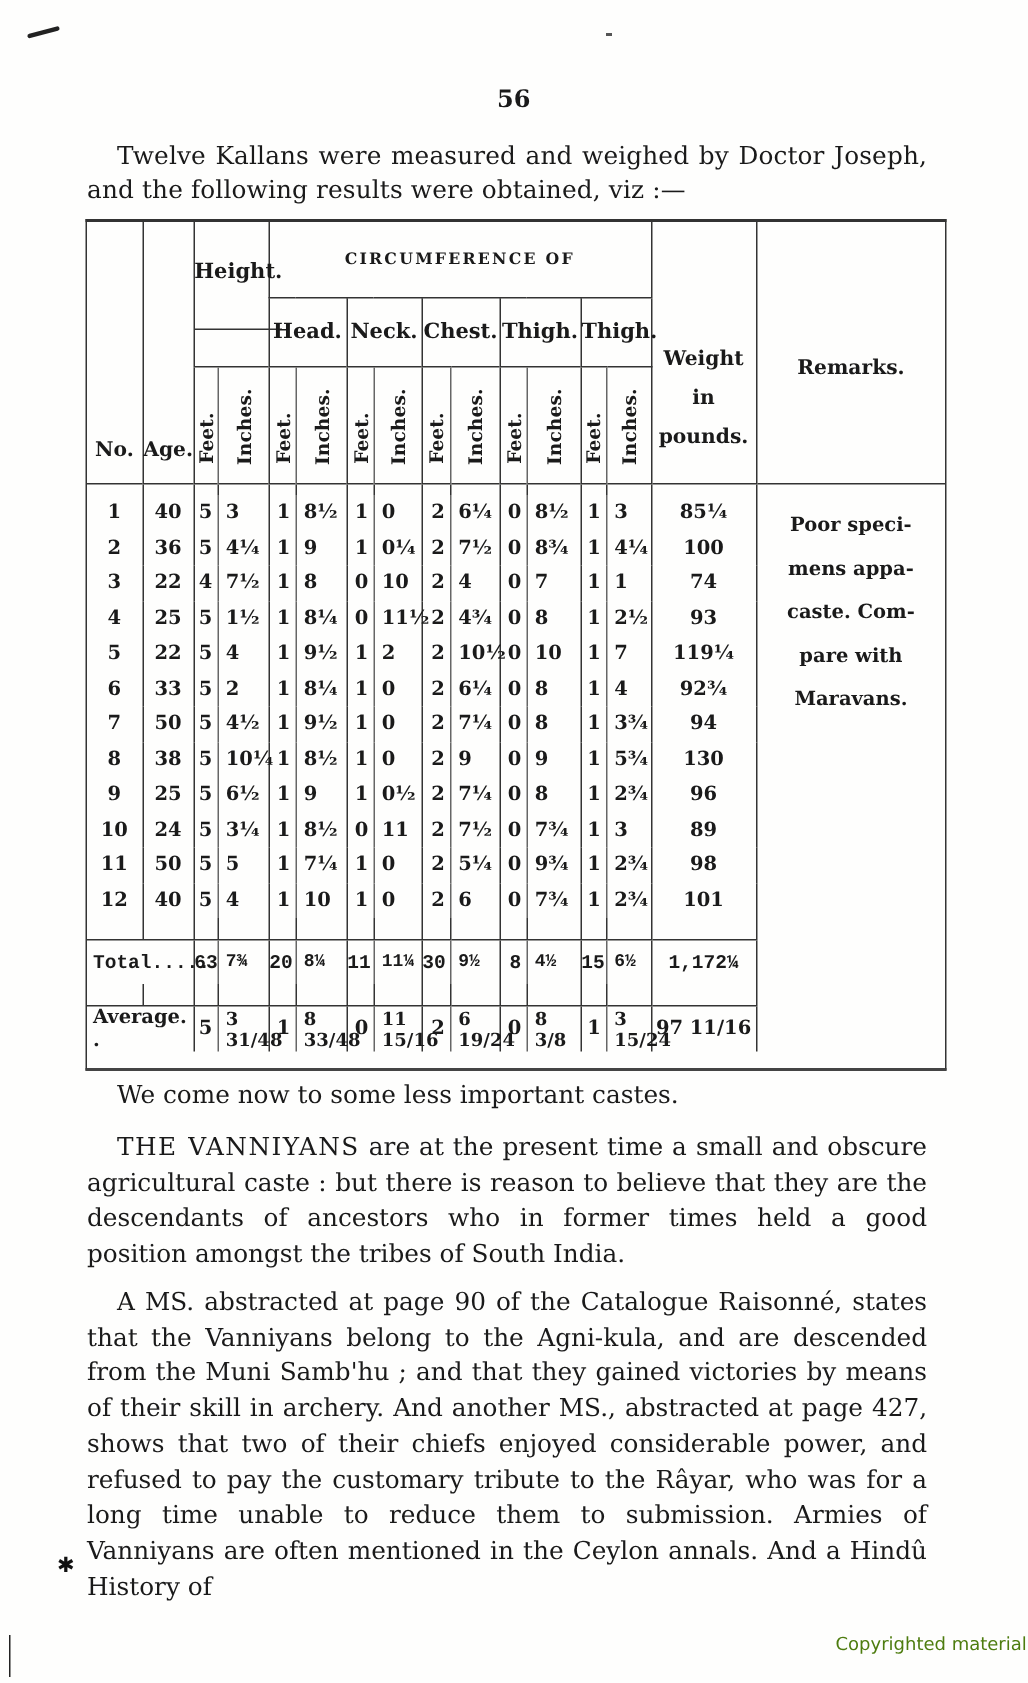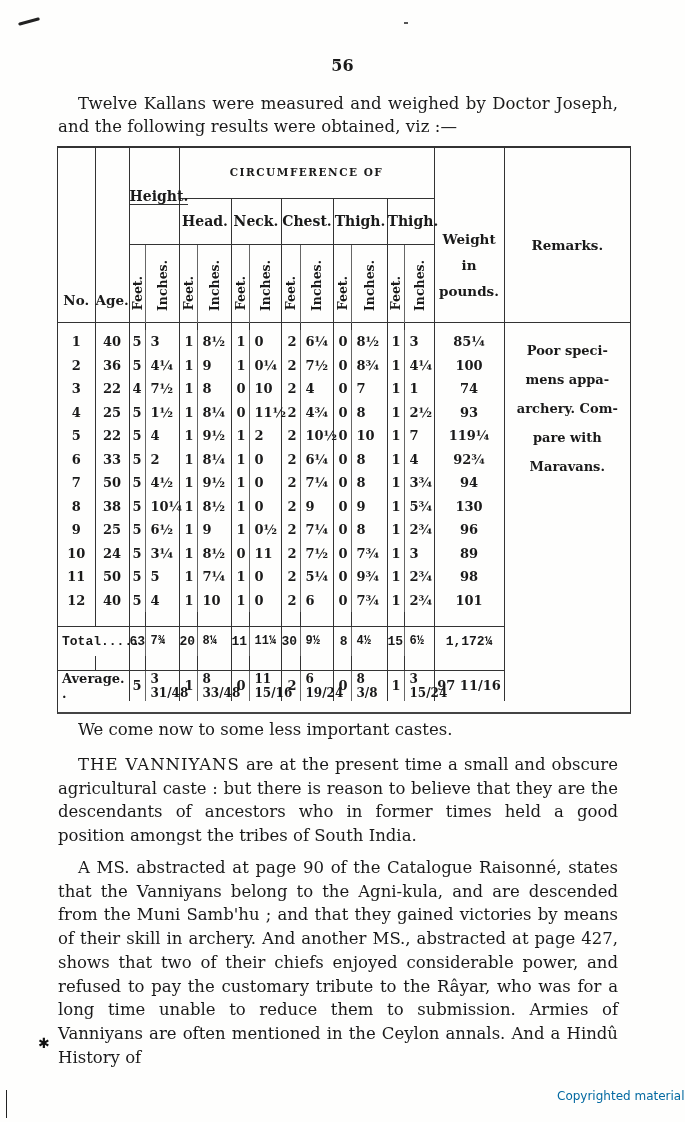--- a/index.html
+++ b/index.html
@@ -24,21 +24,21 @@
   .num-r { text-align:right !important; padding-right:3px !important; }
   .num-l { text-align:left !important; padding-left:5px !important; }
   .rule-top { border-top:1px solid #333; }
   tr.body-row td { height:23.5px; }
   .rmk { font-size:13px; font-weight:bold; text-align:center; line-height:29px; vertical-align:top !important; padding-top:6px !important; }
 
   .p { position:absolute; left:58px; width:560px; font-size:16.5px; line-height:23.7px; text-align:justify; text-indent:20px; }
   .caps { letter-spacing:1px; }
   .blot { position:absolute; left:38px; top:1035px; font-size:14px; color:#111; }
   .margin-bar { position:absolute; left:6px; top:1090px; width:1px; height:28px; background:#222; }
-  .copyright { position:absolute; left:557px; top:1089px; font-family:"DejaVu Sans","Liberation Sans",sans-serif; font-size:12px; color:#0369a1; }
+  .copyright { position:absolute; left:557px; top:1089px; font-family:"DejaVu Sans","Liberation Sans",sans-serif; font-size:12px; color:#4d7c0f; }
 </style>
 </head>
 <body>
 
 <div class="mark-stroke"></div>
 <div class="mark-dot"></div>
 
 <div class="page-number">56</div>
 <div class="intro">Twelve Kallans were measured and weighed by Doctor Joseph, and the following results were obtained, viz :—</div>
 
@@ -59,21 +59,21 @@
         <col style="width:36px">
       <col style="width:17px">
         <col style="width:30px">
       <col style="width:70px">
         <col style="width:126px">
     </colgroup>
     <tbody id="tbody">
       <tr style="height:50px">
         <td rowspan="3" style="vertical-align:bottom;padding-bottom:14px;font-size:13.5px;"><span>No.</span></td>
         <td rowspan="3" class="vline" style="vertical-align:bottom;padding-bottom:14px;font-size:13.5px;"><span>Age.</span></td>
-        <td colspan="2" rowspan="2" class="vline hdr-group" style="vertical-align:middle;padding-bottom:18px;"><span style="border-bottom:1px solid #333;display:inline-block;margin-top:20px">Height.</span></td>
+        <td colspan="2" rowspan="2" class="vline hdr-group" style="vertical-align:middle;padding-bottom:18px;"><span style="border-bottom:1px solid #333;display:inline-block;padding-bottom:30px;margin-top:20px">Height.</span></td>
         <td colspan="10" class="vline hdr-circ" style="border-bottom:1px solid #333;"><span style="text-transform:uppercase;font-size:10.5px">Circumference of</span></td>
         <td rowspan="3" class="vline hdr-group" style="vertical-align:bottom;padding-bottom:18px;font-size:13.5px;line-height:26px;">
           <div>Weight</div>
           <div>in</div>
           <div>pounds.</div>
         </td>
         <td rowspan="3" class="vline hdr-group" style="vertical-align:middle;padding-top:20px;font-size:13.5px;"><span>Remarks.</span></td>
       </tr>
       <tr style="height:46px" id="group-row">
           <td colspan="2" class="vline hdr-group">Head.</td>
@@ -126,21 +126,21 @@
           <td class="vline num-r">2</td>
           <td class="vthin num-l">6¼</td>
           <td class="vline num-r">0</td>
           <td class="vthin num-l">8½</td>
           <td class="vline num-r">1</td>
           <td class="vthin num-l">3</td>
           <td class="vline">85¼</td>
           <td rowspan="12" class="vline rmk">
             <div>Poor speci-</div>
             <div>mens appa-</div>
-            <div>archery.  Com-</div>
+            <div>caste.  Com-</div>
             <div>pare with</div>
             <div>Maravans.</div>
           </td>
         </tr>
         <tr class="body-row">
           <td>2</td>
           <td class="vline">36</td>
           <td class="vline num-r">5</td>
           <td class="vthin num-l">4¼</td>
           <td class="vline num-r">1</td>

